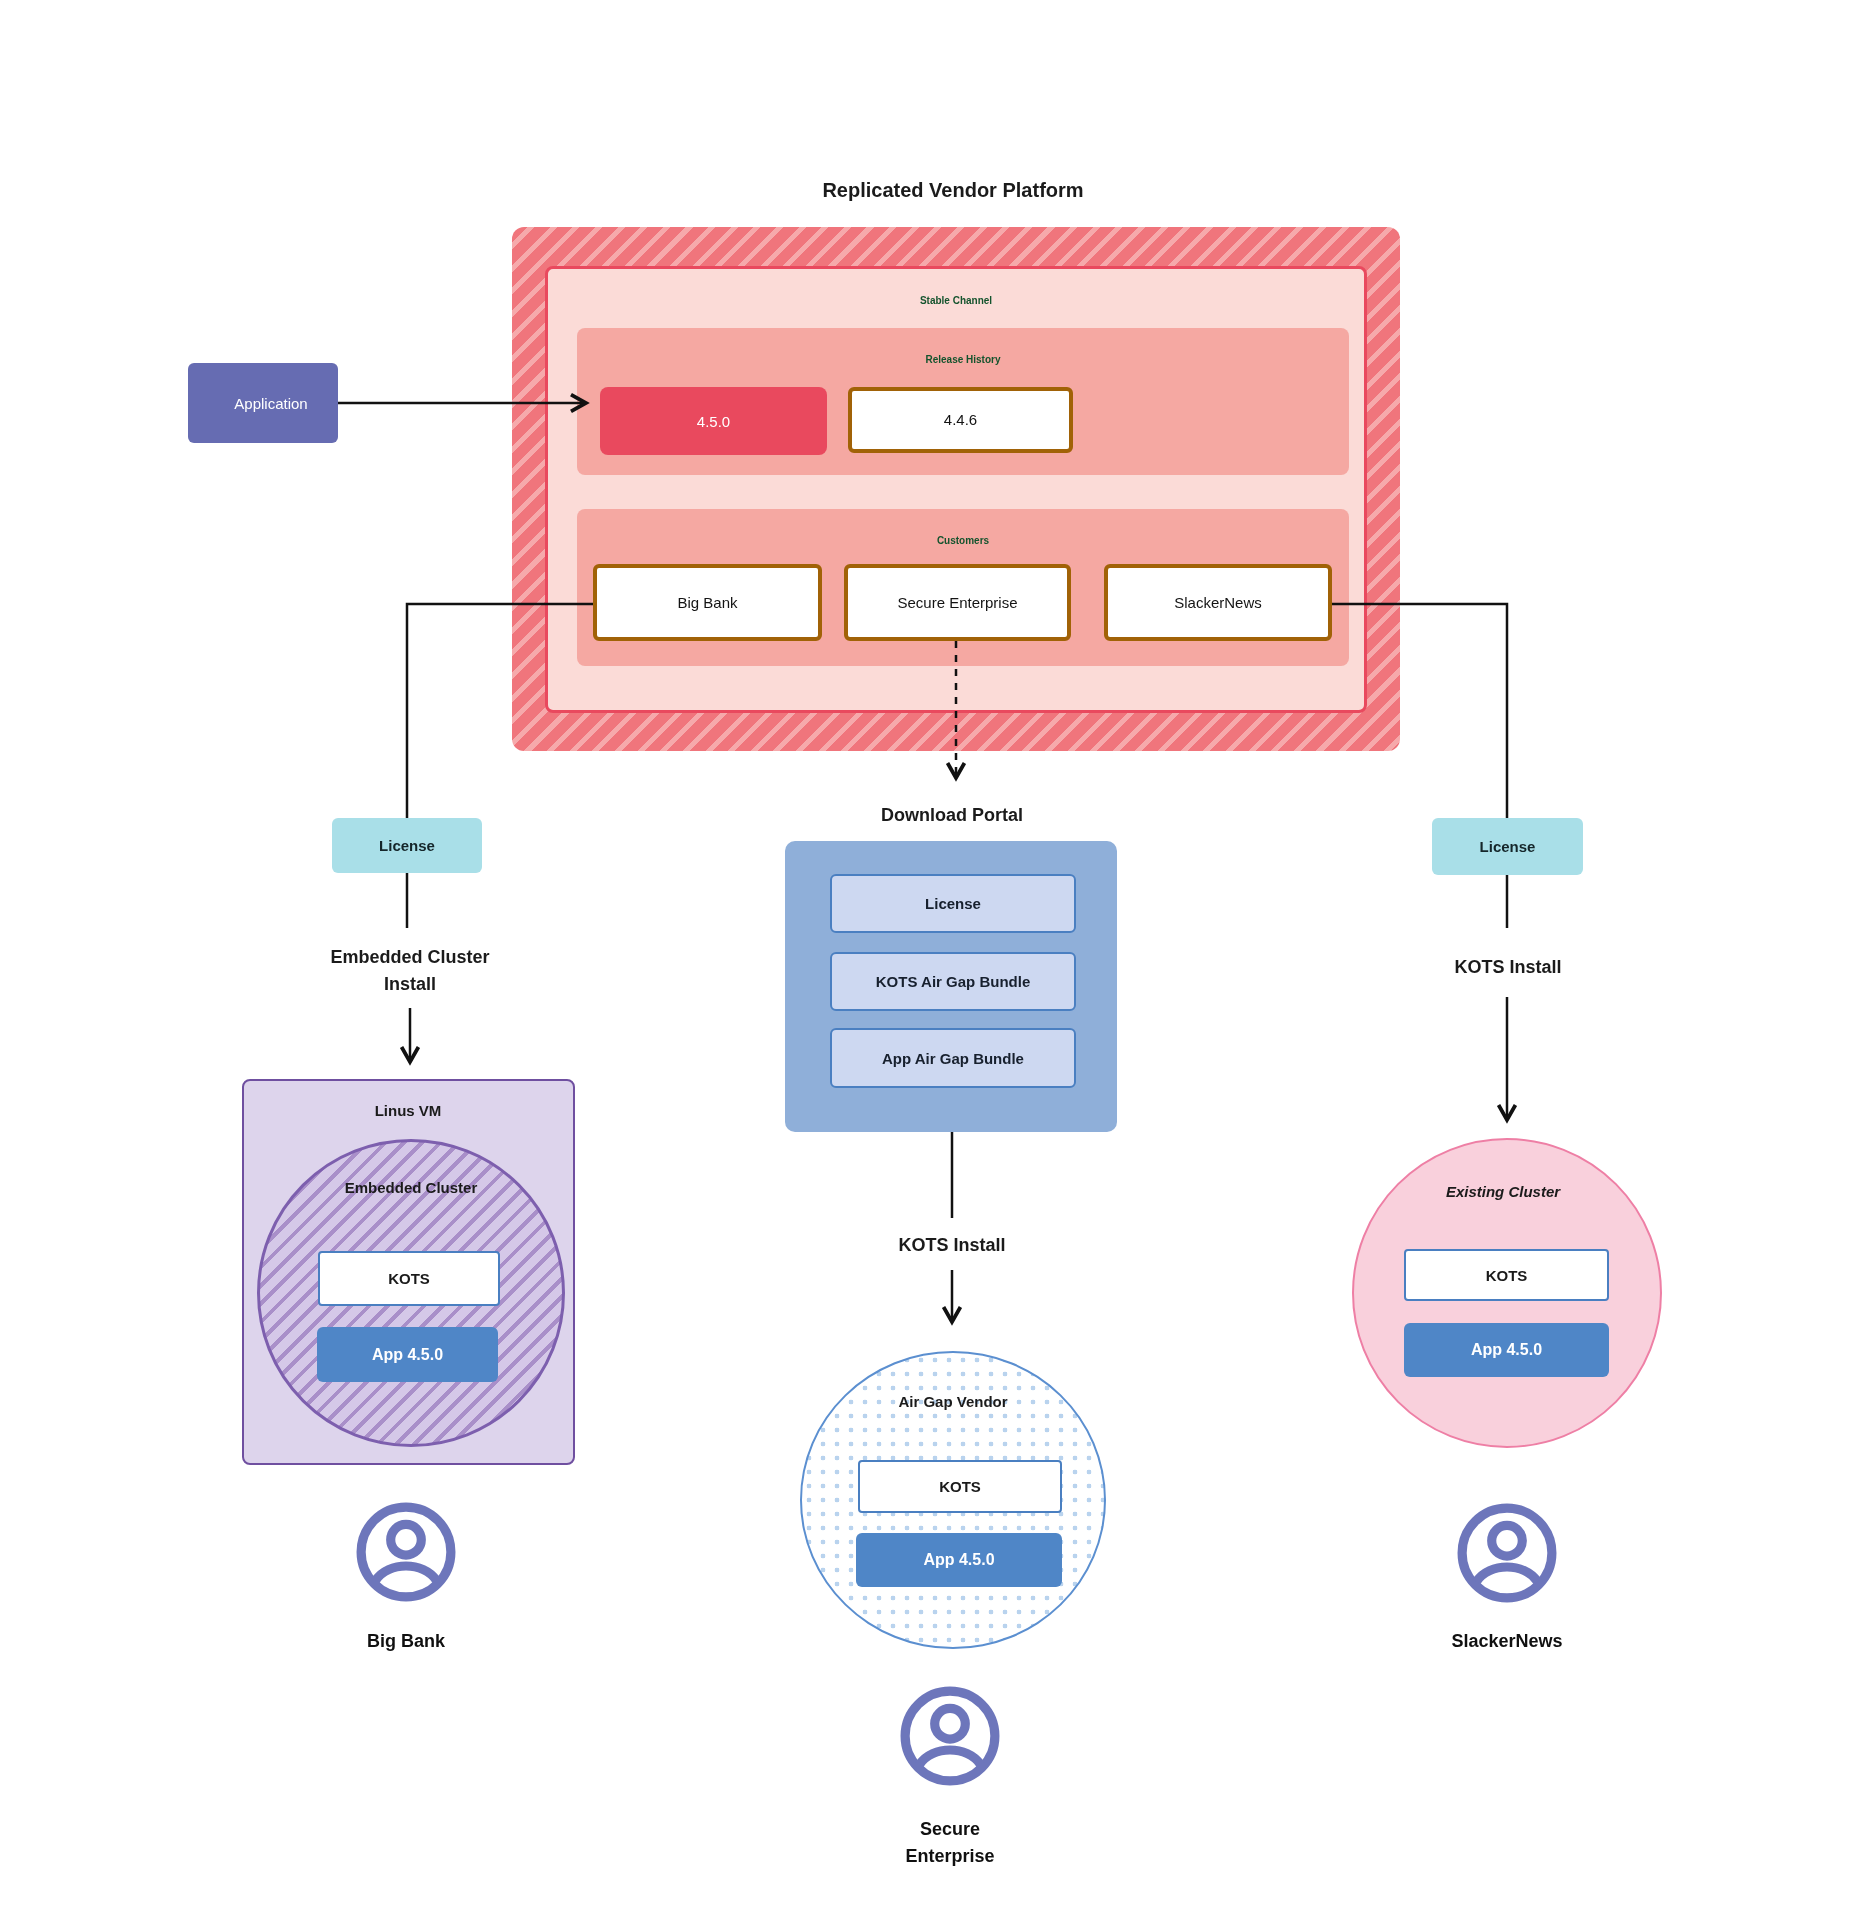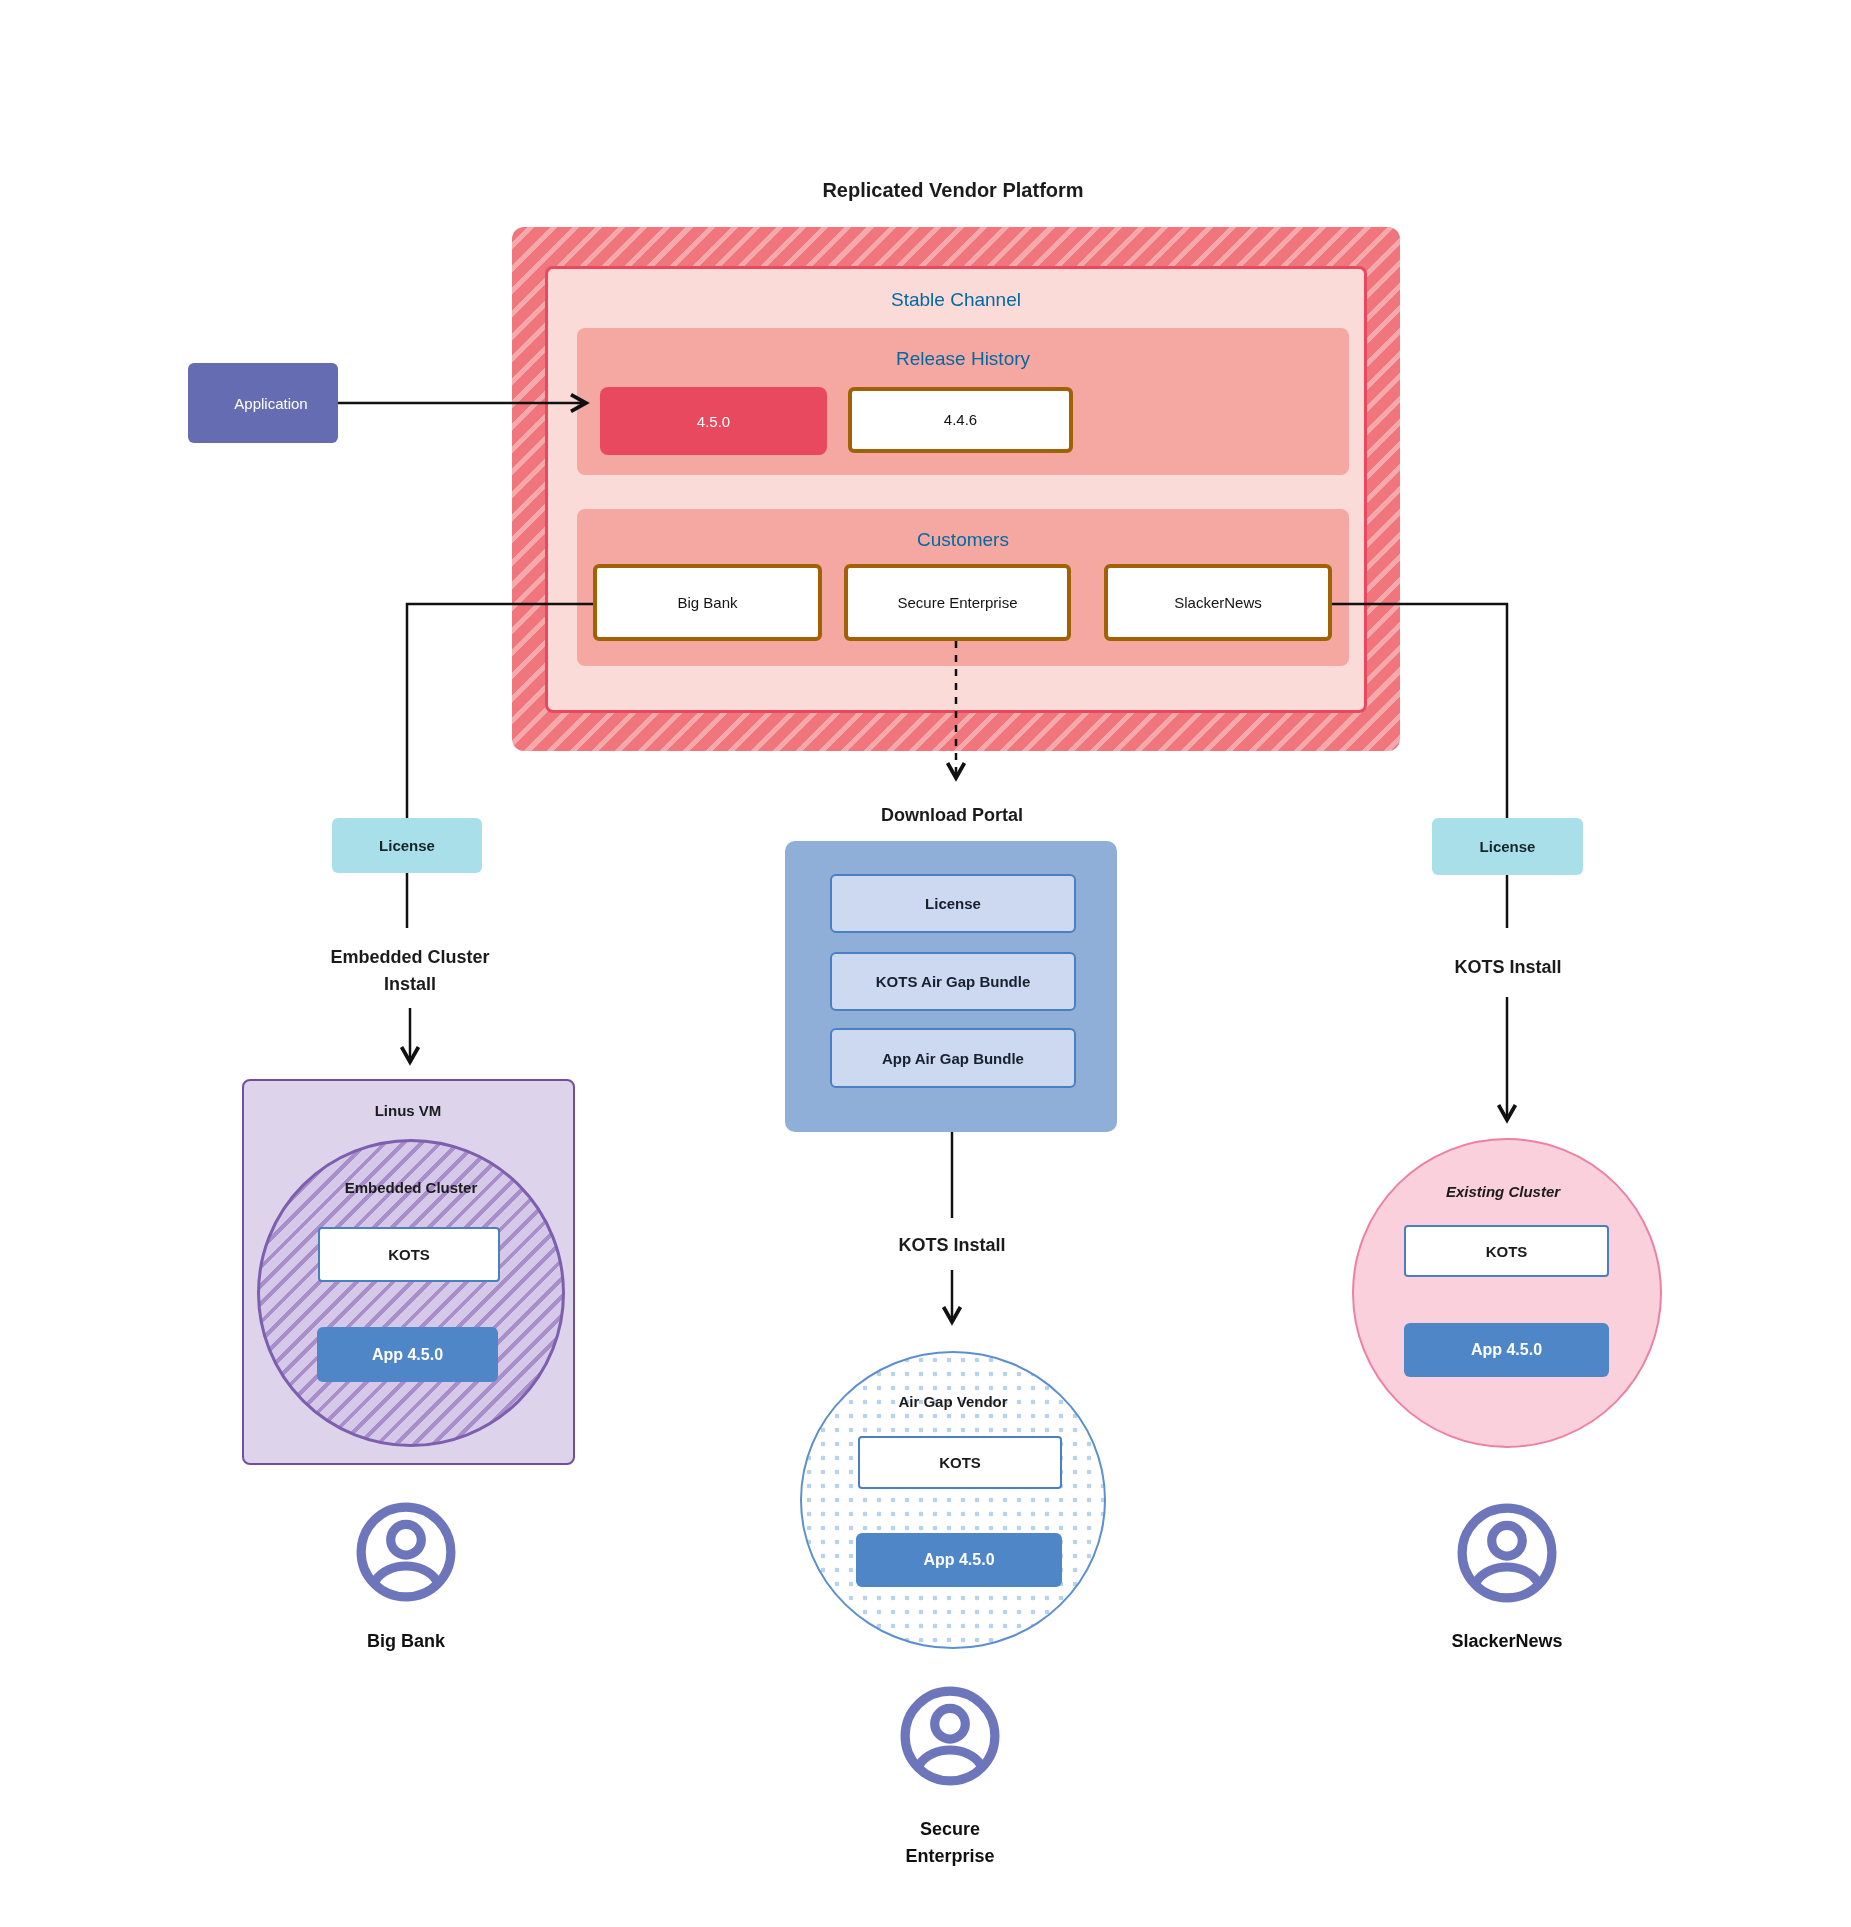--- a/index.html
+++ b/index.html
@@ -3,41 +3,41 @@
 <meta charset="utf-8">
 <style>
   html,body{margin:0;padding:0;background:#ffffff;}
   #canvas{
     position:relative;width:1851px;height:1927px;background:#ffffff;
     font-family:"Liberation Sans",sans-serif;color:#1c1c1c;overflow:hidden;
   }
   .abs{position:absolute;box-sizing:border-box;}
   .ctr{display:flex;align-items:center;justify-content:center;text-align:center;}
   .title{font-size:20px;font-weight:600;color:#1b1b1b;}
-  .section-label{font-size:19px;font-weight:400;color:#0369a1;}
+  .section-label{font-size:10px;font-weight:700;color:#14532d;}
   .flow-label{font-size:18px;font-weight:600;color:#1b1b1b;line-height:27px;}
   .user-label{font-size:18px;font-weight:600;color:#101010;line-height:27px;}
 
   
   .hatch-red{
     background:repeating-linear-gradient(135deg,#f0757c 0px,#f0757c 11px,#f6a9ab 11px,#f6a9ab 16px);
     border-radius:12px;
   }
   .stable-box{background:#fbdbd7;border:3px solid #e9495e;border-radius:8px;}
   .salmon-box{background:#f5a8a2;border-radius:8px;}
   .chip{background:#ffffff;border:4px solid #a16207;border-radius:6px;font-size:15px;font-weight:500;color:#141414;line-height:20px;}
   .release-active{background:#e9495e;border-radius:8px;color:#ffffff;font-size:15px;font-weight:500;}
 
   .app-box{background:#666cb2;border-radius:6px;color:#ffffff;font-size:15px;font-weight:500;}
   .license-box{background:#a9dfe8;border-radius:6px;font-size:15px;font-weight:600;color:#15262a;}
 
   .portal-box{background:#8fafd9;border-radius:10px;}
   .portal-item{background:#cdd8f1;border:2px solid #4a7fc1;border-radius:6px;font-size:15px;font-weight:600;color:#17202e;}
 
-  .kots-box{background:#ffffff;border:2px solid #4a7fc1;border-radius:4px;font-size:15px;font-weight:600;color:#1a1a1a;z-index:12;}
+  .kots-box{background:#ffffff;border:2px solid #4a7fc1;border-radius:4px;font-size:15px;font-weight:600;color:#1a1a1a;z-index:12;margin-top:24px;}
   .appv-box{background:#4f86c7;border-radius:6px;color:#ffffff;font-size:16px;font-weight:600;z-index:12;}
 
   .vm-box{background:#ddd4ec;border:2px solid #6f4fa0;border-radius:8px;z-index:8;}
   .embedded-circle{
     border-radius:50%;border:3px solid #7d5fae;z-index:9;
     background:#d5c8e8 repeating-linear-gradient(135deg,rgba(169,143,201,0) 0px,rgba(169,143,201,0) 9px,#a98fc9 9px,#a98fc9 13px);
   }
   .airgap-circle{
     border-radius:50%;border:2.5px solid #5b8fd0;z-index:9;
     background-color:#ffffff;

